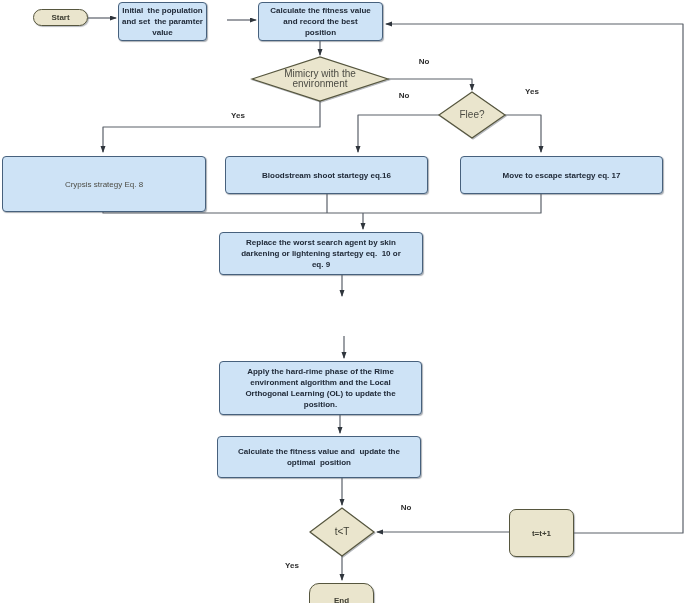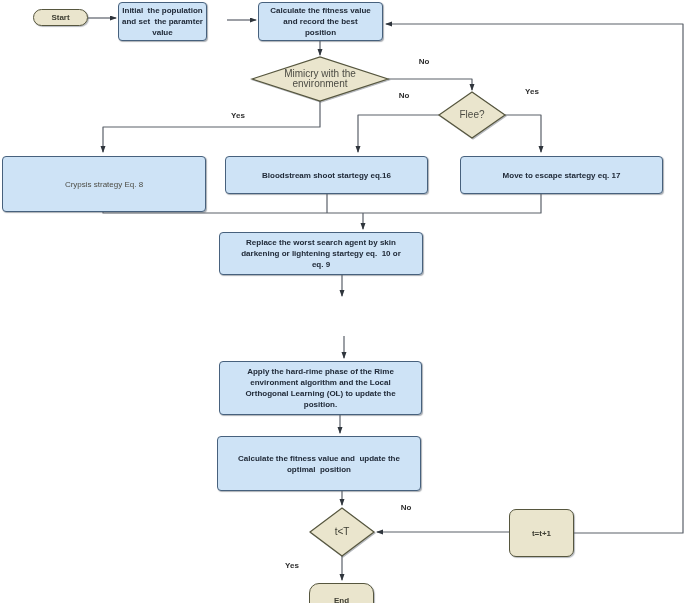--- a/index.html
+++ b/index.html
@@ -92,21 +92,21 @@
   <div class="node process" style="left:219px;top:232px;width:204px;height:43px;">Replace the worst search agent by skin
 darkening or lightening startegy eq.  10 or
 eq. 9</div>
 
 
   <div class="node process" style="left:219px;top:361px;width:203px;height:54px;">Apply the hard-rime phase of the Rime
 environment algorithm and the Local
 Orthogonal Learning (OL) to update the
 position.</div>
 
-  <div class="node process" style="left:217px;top:436px;width:204px;height:55px;">Calculate the fitness value and  update the
+  <div class="node process" style="left:217px;top:436px;width:204px;height:42px;">Calculate the fitness value and  update the
 optimal  position</div>
 
   <div class="node terminal" style="left:509px;top:509px;width:65px;height:48px;border-radius:7px;">t=t+1</div>
 
   <div class="node terminal pill" style="left:309px;top:583px;width:65px;height:34px;">End</div>
 
   <div class="diamond-label" style="left:262px;top:62px;width:116px;height:34px;">Mimicry with the
 environment</div>
 
   <div class="diamond-label" style="left:442px;top:105px;width:60px;height:20px;">Flee?</div>

